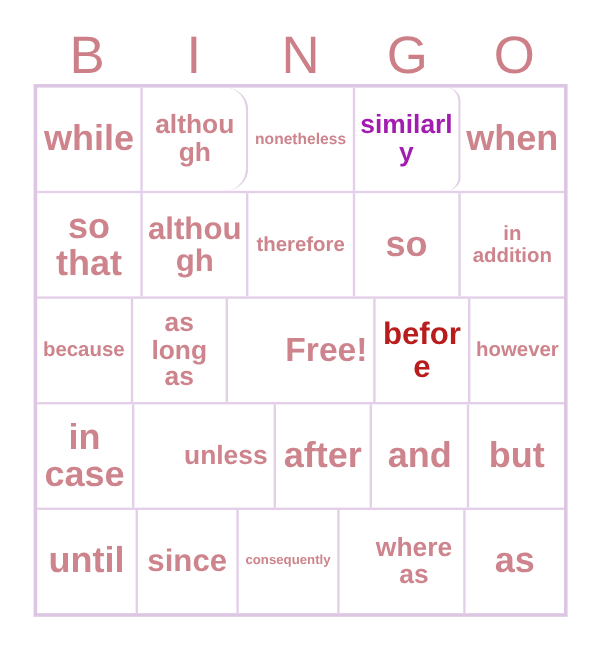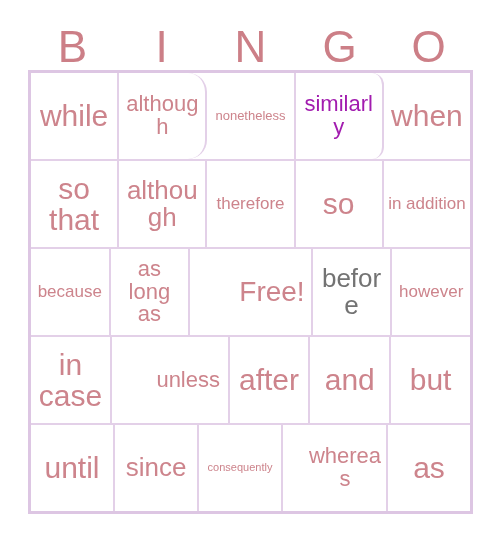--- a/index.html
+++ b/index.html
@@ -105,21 +105,21 @@
 <div id="bingo-card">
 
   <div id="bingo-header">
     <div class="header-letter" style="color: rgb(204, 127, 135);">B</div>
     <div class="header-letter" style="color: rgb(204, 127, 135);">I</div>
     <div class="header-letter" style="color: rgb(204, 127, 135);">N</div>
     <div class="header-letter" style="color: rgb(204, 127, 135);">G</div>
     <div class="header-letter" style="color: rgb(204, 127, 135);">O</div>
   </div>
 
-  <div id="bingo-grid" style="border-color: rgb(221, 198, 227); background: rgb(255, 255, 255);">
+  <div id="bingo-grid" style="border-color: rgb(221, 198, 227); background: rgb(255, 255, 255); font-weight: bold;">
 
     <div class="bingo-row" style="border-bottom-color: rgb(227, 208, 232);">
       <div class="bingo-cell sz-xl" style="color: rgb(205, 132, 140); border-right-color: rgb(227, 208, 232);">while</div>
       <div class="bingo-cell sz-md" style="color: rgb(205, 132, 140); border-right-color: rgb(227, 208, 232); border-radius: 19px;">although</div>
       <div class="bingo-cell sz-xs" style="color: rgb(205, 132, 140); border-right-color: rgb(227, 208, 232);">nonetheless</div>
       <div class="bingo-cell sz-md" style="color: #a21caf; border-right-color: rgb(227, 208, 232); border-radius: 12px;">similarly</div>
       <div class="bingo-cell sz-xl" style="color: rgb(205, 132, 140); border-right-color: rgb(227, 208, 232);">when</div>
     </div>
 
     <div class="bingo-row" style="border-bottom-color: rgb(227, 208, 232);">
@@ -127,21 +127,21 @@
       <div class="bingo-cell sz-lg" style="color: rgb(205, 132, 140); border-right-color: rgb(227, 208, 232);">although</div>
       <div class="bingo-cell sz-sm" style="color: rgb(205, 132, 140); border-right-color: rgb(227, 208, 232);">therefore</div>
       <div class="bingo-cell sz-xl" style="color: rgb(205, 132, 140); border-right-color: rgb(227, 208, 232);">so</div>
       <div class="bingo-cell sz-sm" style="color: rgb(205, 132, 140); border-right-color: rgb(227, 208, 232);">in addition</div>
     </div>
 
     <div class="bingo-row" style="border-bottom-color: rgb(227, 208, 232);">
       <div class="bingo-cell sz-sm" style="color: rgb(205, 132, 140); border-right-color: rgb(227, 208, 232);">because</div>
       <div class="bingo-cell sz-md" style="color: rgb(205, 132, 140); border-right-color: rgb(227, 208, 232);">as long as</div>
       <div class="bingo-cell free-cell" style="color: rgb(205, 132, 140); border-right-color: rgb(227, 208, 232); padding-left: 47px;">Free!</div>
-      <div class="bingo-cell sz-lg" style="color: #737373; border-right-color: rgb(227, 208, 232);">before</div>
+      <div class="bingo-cell sz-lg" style="color: #b91c1c; border-right-color: rgb(227, 208, 232);">before</div>
       <div class="bingo-cell sz-sm" style="color: rgb(205, 132, 140); border-right-color: rgb(227, 208, 232);">however</div>
     </div>
 
     <div class="bingo-row" style="border-bottom-color: rgb(227, 208, 232);">
       <div class="bingo-cell sz-xl" style="color: rgb(205, 132, 140); border-right-color: rgb(227, 208, 232);">in case</div>
       <div class="bingo-cell sz-md" style="color: rgb(205, 132, 140); border-right-color: rgb(227, 208, 232); padding-left: 41px;">unless</div>
       <div class="bingo-cell sz-xl" style="color: rgb(205, 132, 140); border-right-color: rgb(227, 208, 232);">after</div>
       <div class="bingo-cell sz-xl" style="color: rgb(205, 132, 140); border-right-color: rgb(227, 208, 232);">and</div>
       <div class="bingo-cell sz-xl" style="color: rgb(205, 132, 140); border-right-color: rgb(227, 208, 232);">but</div>
     </div>

